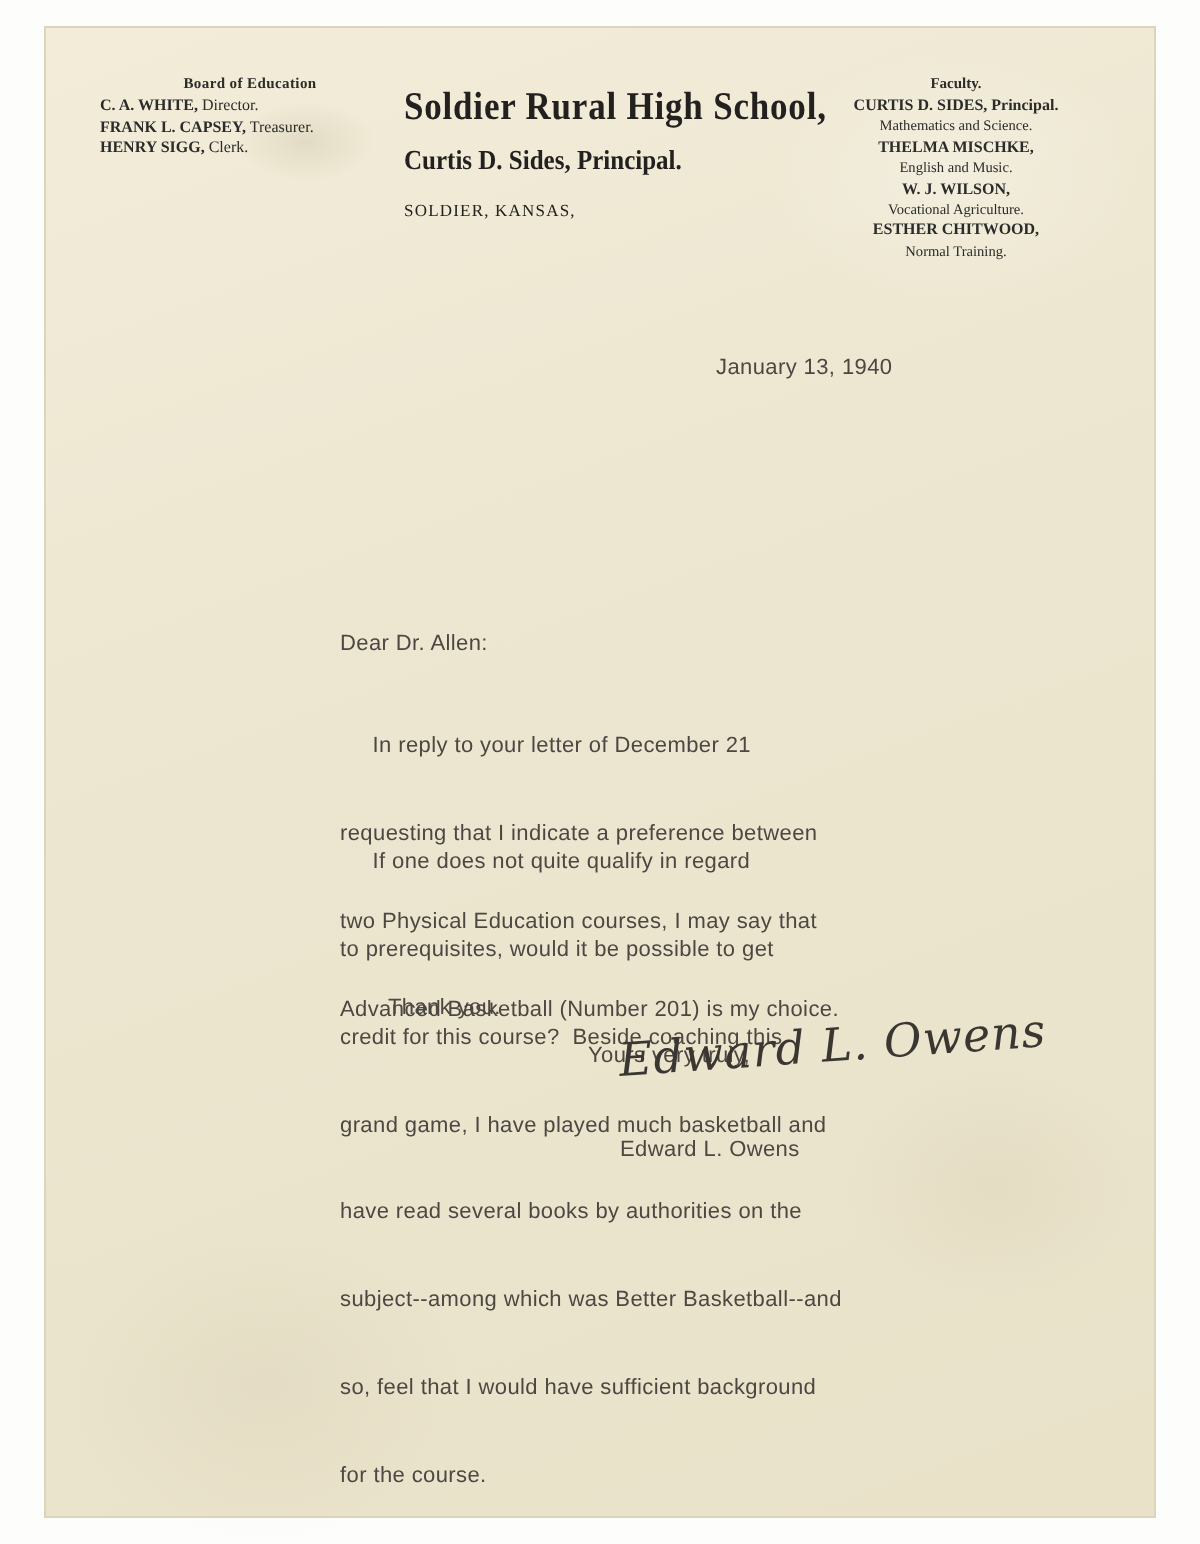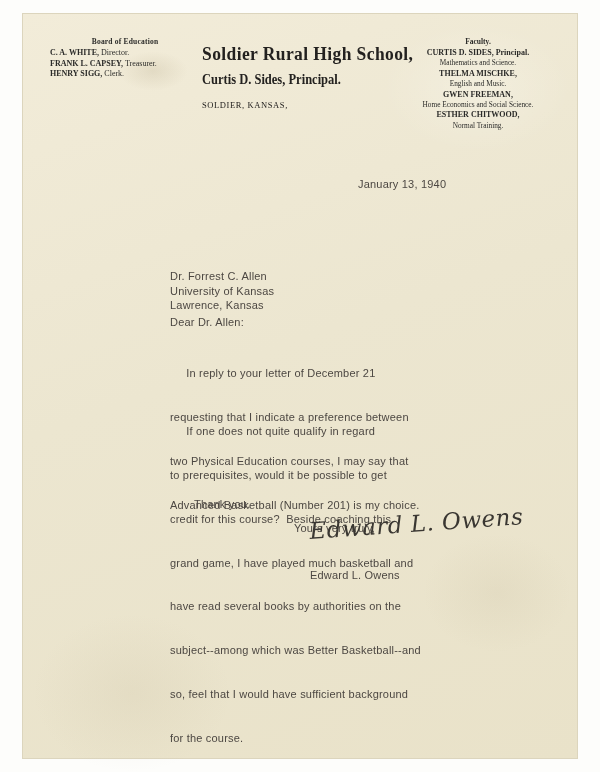--- a/index.html
+++ b/index.html
@@ -207,35 +207,32 @@
         <div class="faculty-title">Faculty.</div>
         <div class="fac-row">
           <div class="fac-name">CURTIS D. SIDES, Principal.</div>
           <div class="fac-sub">Mathematics and Science.</div>
         </div>
         <div class="fac-row">
           <div class="fac-name">THELMA MISCHKE,</div>
           <div class="fac-sub">English and Music.</div>
         </div>
         <div class="fac-row">
-          <div class="fac-name">GWEN FREEMAN,</div>
-          <div class="fac-sub">Home Economics and Social Science.</div>
+          <div class="fac-name">W. J. WILSON,</div>
+          <div class="fac-sub">Vocational Agriculture.</div>
         </div>
         <div class="fac-row">
           <div class="fac-name">ESTHER CHITWOOD,</div>
           <div class="fac-sub">Normal Training.</div>
         </div>
       </div>
     </div>
 
     <div class="typed date">January 13, 1940</div>
 
-    <div class="typed addressee">Dr. Forrest C. Allen
-University of Kansas
-Lawrence, Kansas</div>
 
     <div class="typed salutation">Dear Dr. Allen:</div>
 
     <div class="typed para1">
       <div>     In reply to your letter of December 21</div>
       <div>requesting that I indicate a preference between</div>
       <div>two Physical Education courses, I may say that</div>
       <div>Advanced Basketball (Number 201) is my choice.</div>
     </div>
 

